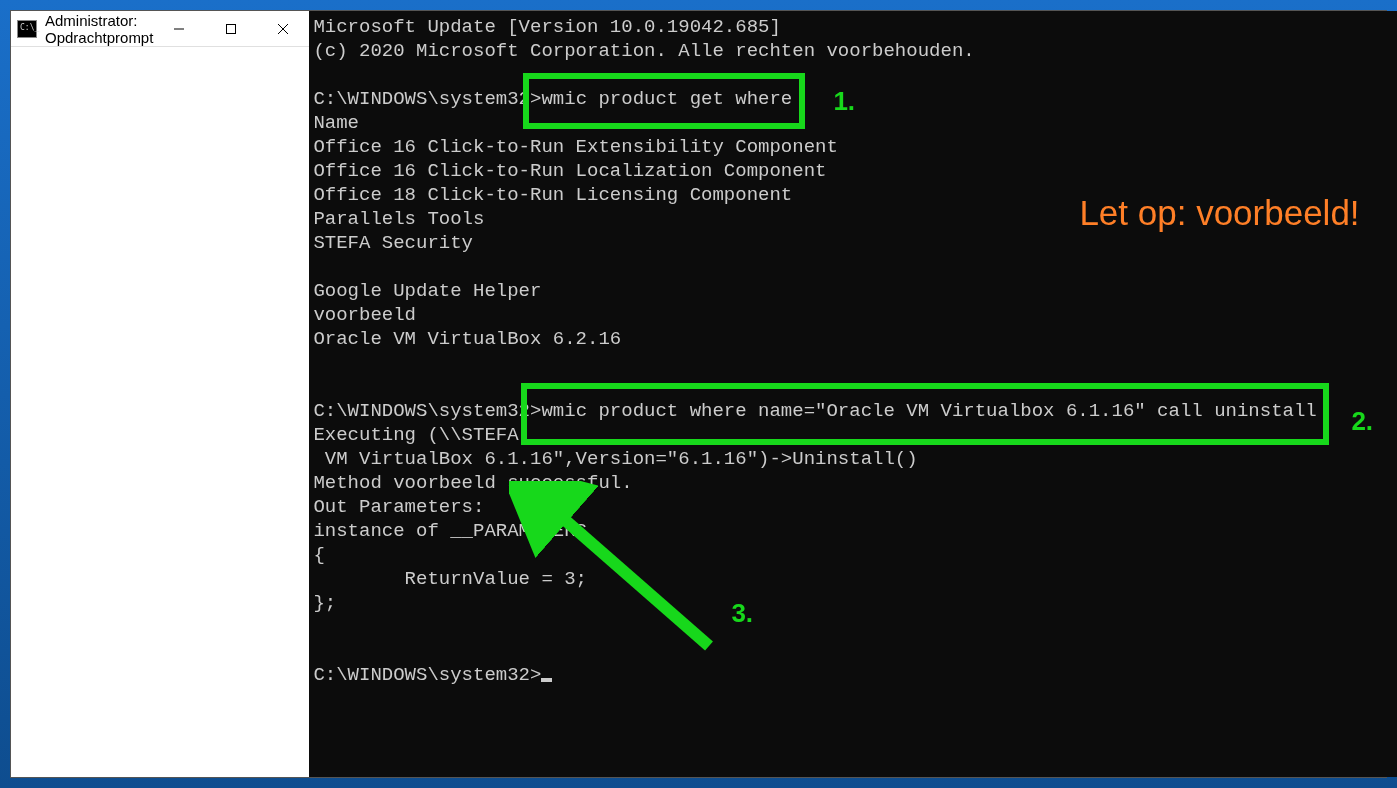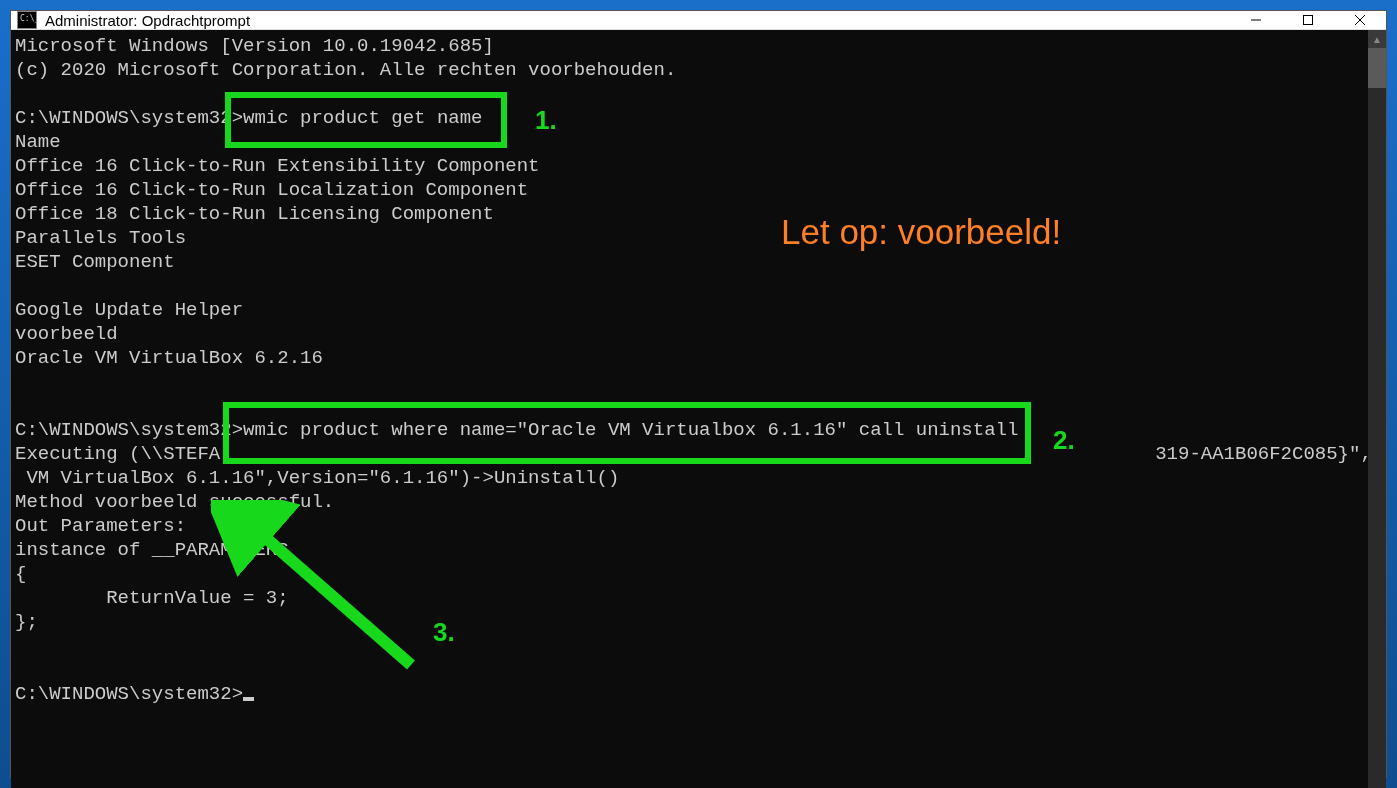--- a/index.html
+++ b/index.html
@@ -14,21 +14,21 @@
   }
   .window {
     position: absolute;
     left: 10px;
     top: 10px;
     width: 1377px;
     height: 768px;
     background: #ffffff;
     border: 1px solid #555;
     display: flex;
-    flex-direction: column;
+    flex-direction: row;
   }
   .title-bar {
     height: 36px;
     background: #ffffff;
     display: flex;
     align-items: center;
     padding-left: 6px;
     border-bottom: 1px solid #e0e0e0;
   }
   .title-icon {
@@ -184,30 +184,30 @@
       <div class="title-btn close">
         <svg viewBox="0 0 12 12">
             <line x1="1" y1="1" x2="11" y2="11" stroke="#000" stroke-width="1"></line>
             <line x1="11" y1="1" x2="1" y2="11" stroke="#000" stroke-width="1"></line>
           </svg>
       </div>
     </div>
   </div>
 
   <div class="terminal-wrap">
-    <div class="terminal"><span>Microsoft Windows [Version 10.0.19042.685]</span>
+    <div class="terminal"><span>Microsoft Update [Version 10.0.19042.685]</span>
 <span>(c) 2020 Microsoft Corporation. Alle rechten voorbehouden.</span>
 
-<span>C:\WINDOWS\system32&gt;</span><span>wmic product get name</span>
+<span>C:\WINDOWS\system32&gt;</span><span>wmic product get where</span>
 <span>Name</span>
 <span>Office 16 Click-to-Run Extensibility Component</span>
 <span>Office 16 Click-to-Run Localization Component</span>
 <span>Office 18 Click-to-Run Licensing Component</span>
 <span>Parallels Tools</span>
-<span>ESET Component</span>
+<span>STEFA Security</span>
 
 <span>Google Update Helper</span>
 <span>voorbeeld</span>
 <span>Oracle VM VirtualBox 6.2.16</span>
 
 
 <span>C:\WINDOWS\system32&gt;</span><span>wmic product where name="Oracle VM Virtualbox 6.1.16" call uninstall</span>
 <span>Executing (\\STEFA</span>                                                                                  <span>319-AA1B06F2C085}",Name="Oracle</span>
 <span> VM VirtualBox 6.1.16",Version="6.1.16")-&gt;Uninstall()</span>
 <span>Method voorbeeld successful.</span>

